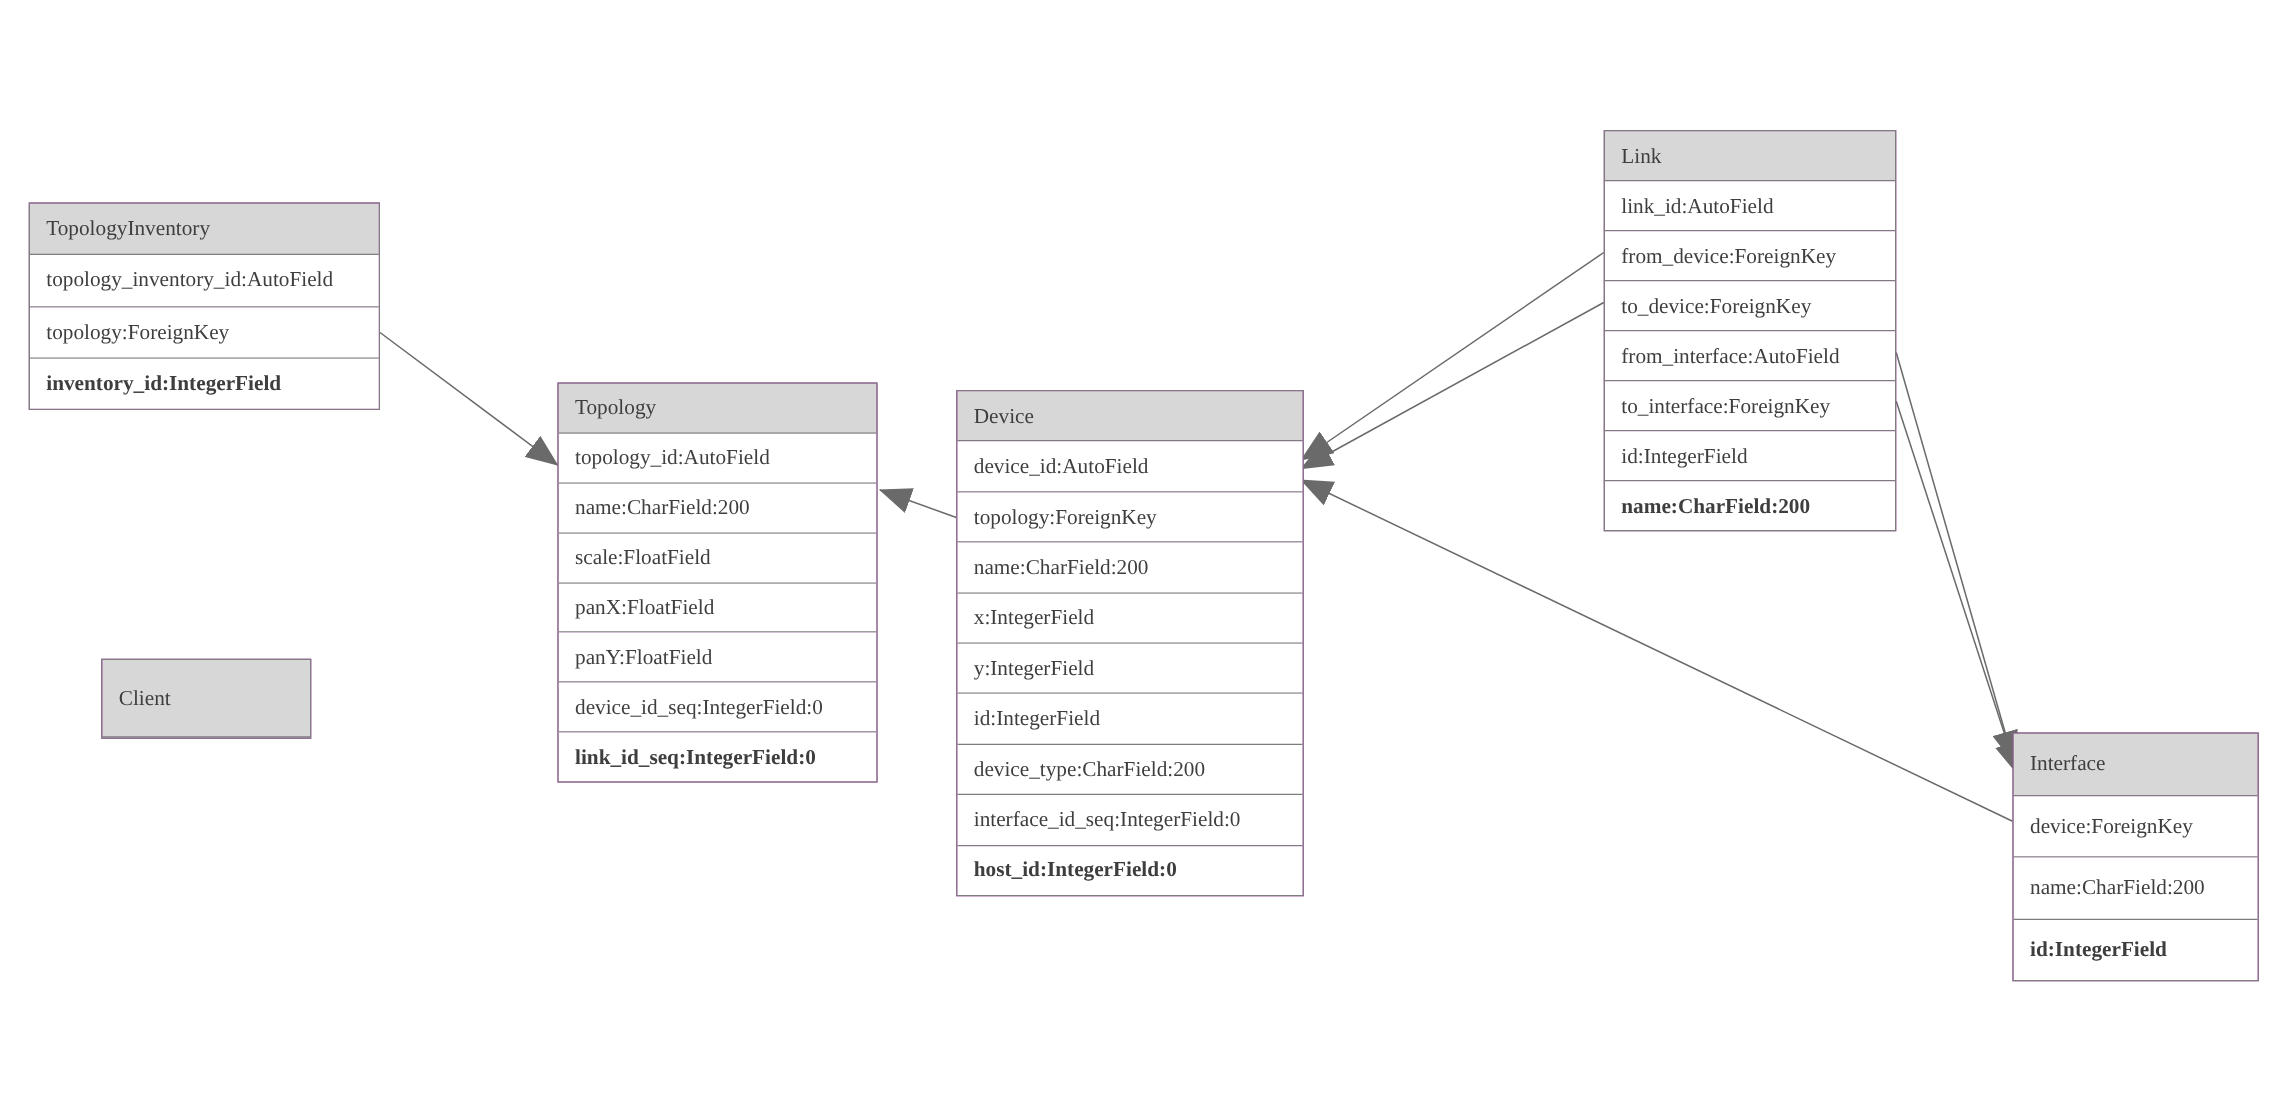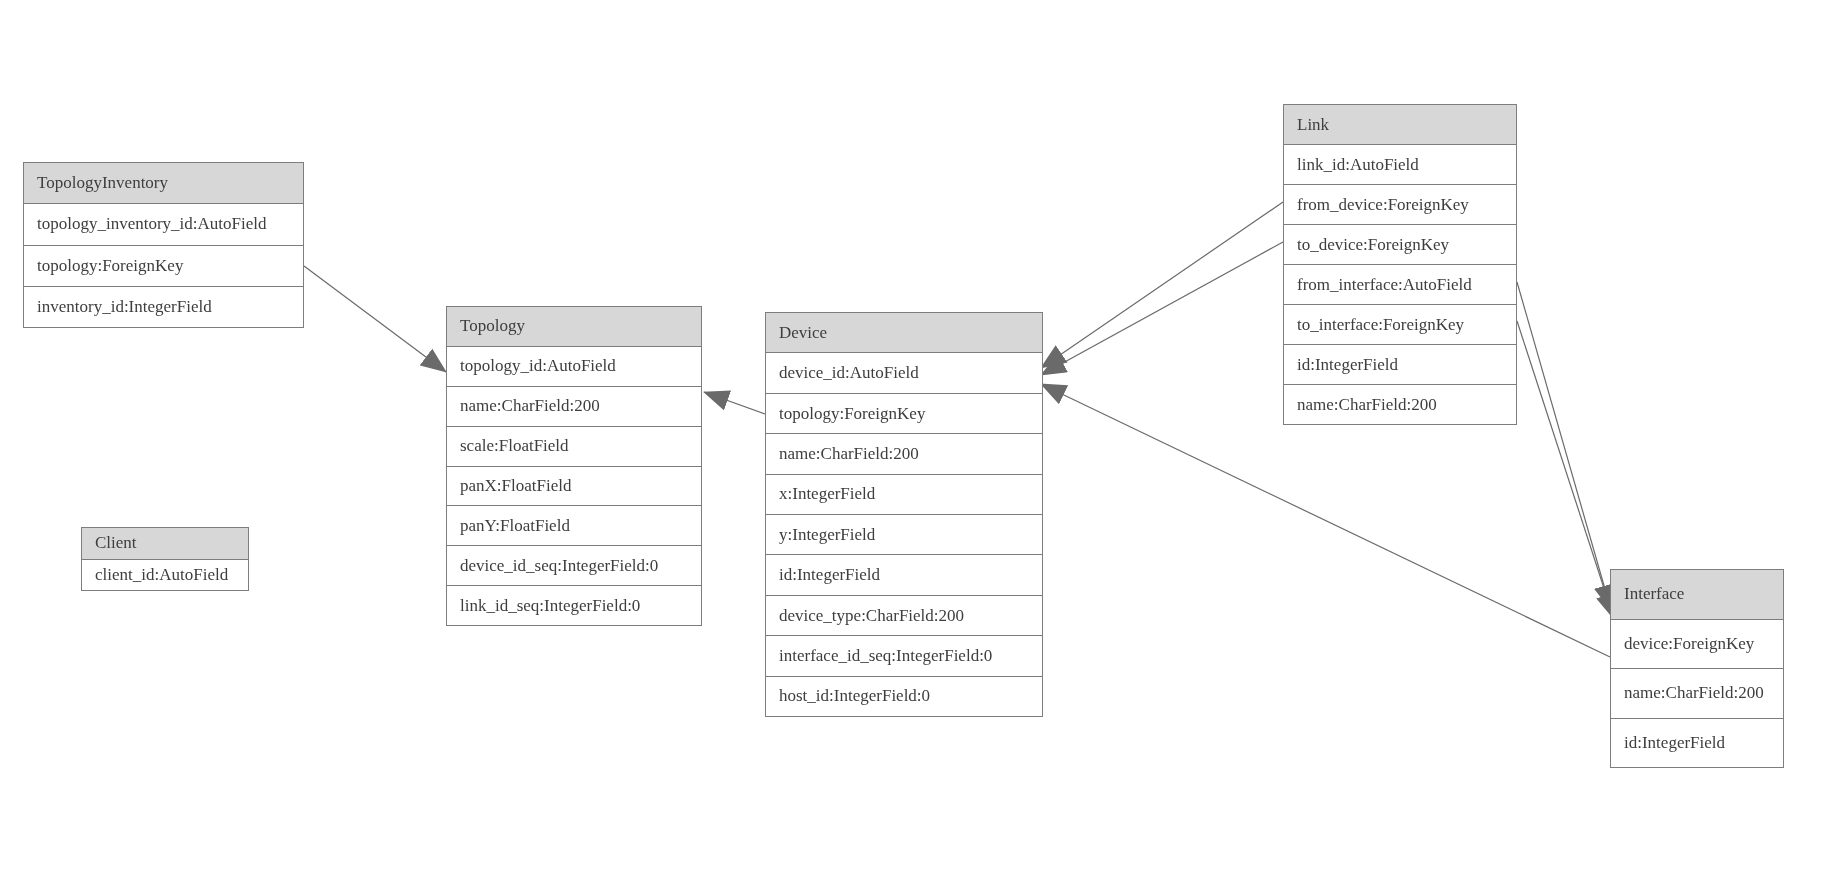--- a/index.html
+++ b/index.html
@@ -42,21 +42,21 @@
     border-bottom:1.3px solid var(--border);
     flex:1;
     display:flex;
     align-items:center;
     padding:0 13px;
     background:#ffffff;
     white-space:nowrap;
     overflow:hidden;
     text-align:center;
   }
-  .entity .row:last-child{border-bottom:none;}
+  .entity .row:last-child{border-bottom:none;font-weight:bold;}
 </style>
 </head>
 <body>
 
 <div id="canvas">
   <svg id="rel-svg" viewBox="0 0 1824 874" xmlns="http://www.w3.org/2000/svg">
     <defs>
       <marker id="arrow" markerUnits="userSpaceOnUse" markerWidth="27" markerHeight="21" refX="25" refY="10.5" orient="auto">
         <path d="M0,0 L26,10.5 L0,21 Z" fill="#6a6a6a"></path>
       </marker>
@@ -81,21 +81,20 @@
         <div class="row">topology_id:AutoField</div>
         <div class="row">name:CharField:200</div>
         <div class="row">scale:FloatField</div>
         <div class="row">panX:FloatField</div>
         <div class="row">panY:FloatField</div>
         <div class="row">device_id_seq:IntegerField:0</div>
         <div class="row">link_id_seq:IntegerField:0</div>
       </div>
       <div class="entity" style="left: 81px; top: 527px; width: 168px; height: 64px;">
         <div class="hdr">Client</div>
-        <div class="row">client_id:AutoField</div>
       </div>
       <div class="entity" style="left: 765px; top: 312px; width: 278px; height: 405px;">
         <div class="hdr">Device</div>
         <div class="row">device_id:AutoField</div>
         <div class="row">topology:ForeignKey</div>
         <div class="row">name:CharField:200</div>
         <div class="row">x:IntegerField</div>
         <div class="row">y:IntegerField</div>
         <div class="row">id:IntegerField</div>
         <div class="row">device_type:CharField:200</div>
@@ -105,20 +104,20 @@
       <div class="entity" style="left: 1283px; top: 104px; width: 234px; height: 321px;">
         <div class="hdr">Link</div>
         <div class="row">link_id:AutoField</div>
         <div class="row">from_device:ForeignKey</div>
         <div class="row">to_device:ForeignKey</div>
         <div class="row">from_interface:AutoField</div>
         <div class="row">to_interface:ForeignKey</div>
         <div class="row">id:IntegerField</div>
         <div class="row">name:CharField:200</div>
       </div>
-      <div class="entity" style="left: 1610px; top: 569px; width: 174px; height: 199px;">
+      <div class="entity" style="left: 1610px; top: 586px; width: 197px; height: 199px;">
         <div class="hdr">Interface</div>
         <div class="row">device:ForeignKey</div>
         <div class="row">name:CharField:200</div>
         <div class="row">id:IntegerField</div>
       </div>
     </div>
 </div>
 
 </body></html>

